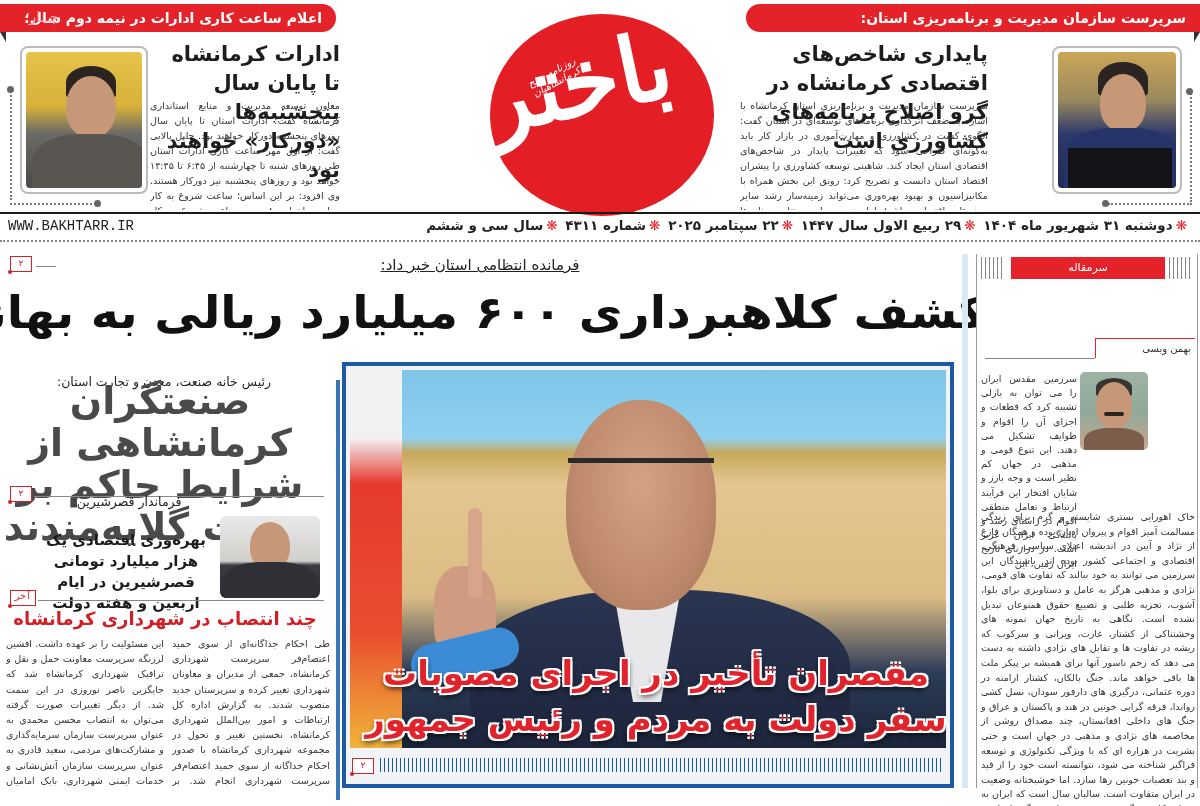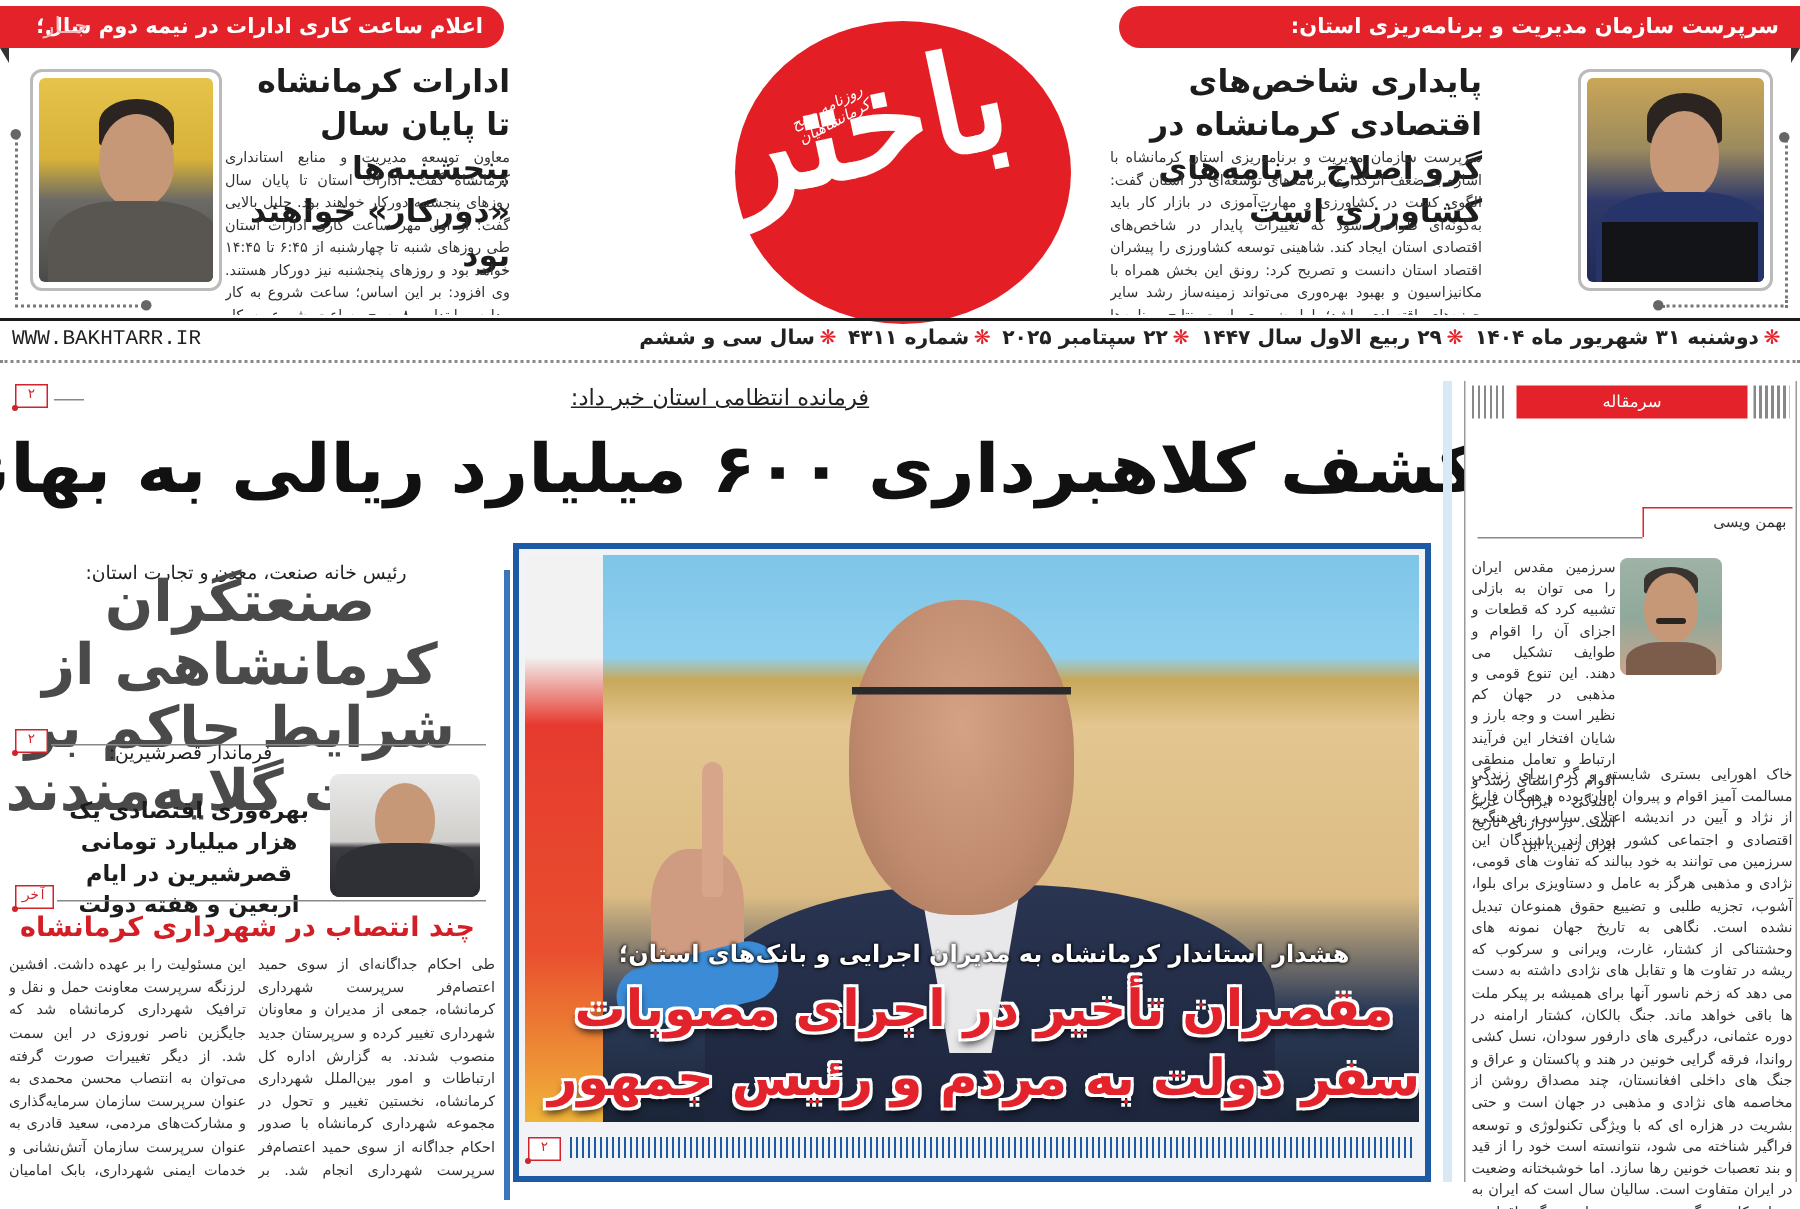--- a/index.html
+++ b/index.html
@@ -173,21 +173,20 @@
 <div class="feature">
   <div class="feature-photo">
     <div class="flag"></div>
     <div class="f-suit"></div>
     <div class="f-shirt"></div>
     <div class="f-head"></div>
     <div class="f-glasses"></div>
     <div class="f-hand"></div>
     <div class="f-finger"></div>
     <div class="f-mic"></div>
-    <div class="f-kicker">هشدار استاندار کرمانشاه به مدیران اجرایی و بانک‌های استان؛</div>
     <div class="f-headline">مقصران تأخیر در اجرای مصوبات سفر دولت به مردم و رئیس جمهور معرفی می شوند</div>
   </div>
   <div class="page-tag" style="left:6px; top:392px;">۲</div>
   <div class="f-tick-strip"></div>
 </div>
 
 <div class="blue-edge"></div>
 <div class="editorial">
   <div class="ed-stripes-l"></div>
   <div class="ed-label">سرمقاله</div>

